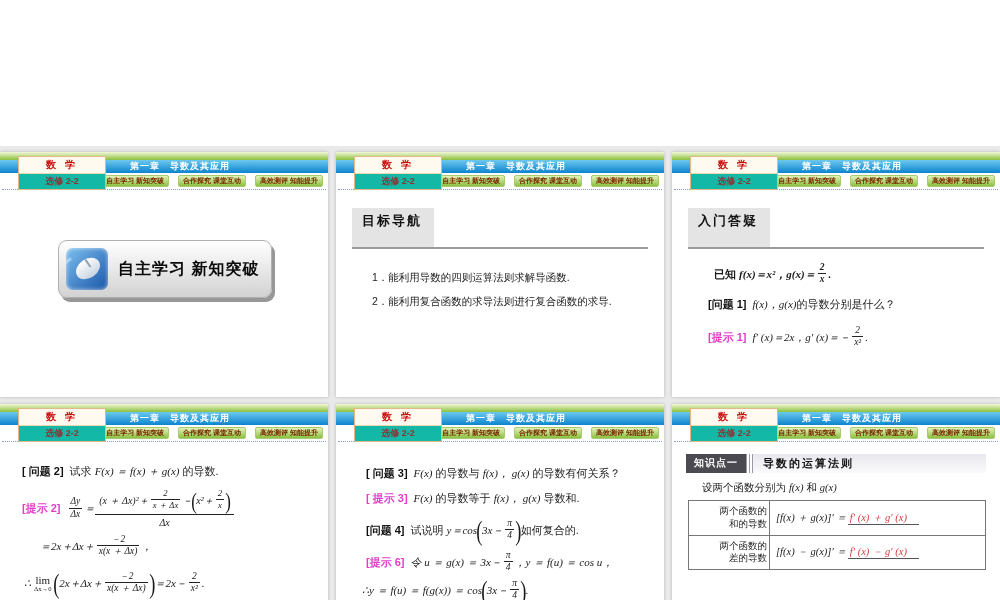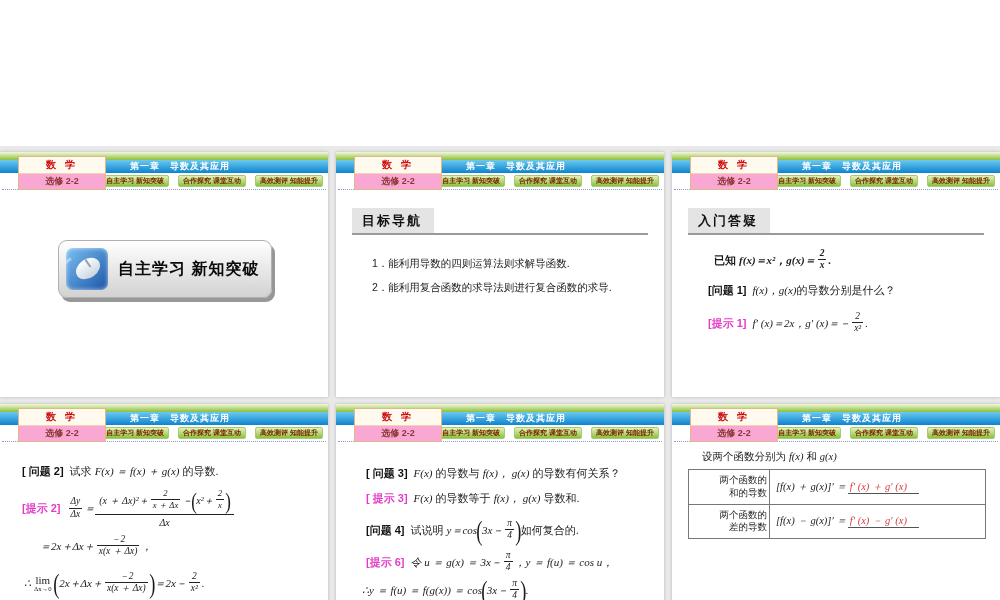--- a/index.html
+++ b/index.html
@@ -11,21 +11,21 @@
   .stage{position:absolute;left:0;top:146px;width:1000px;height:454px;background:#e9e9e9;overflow:hidden;}
   .slide{position:absolute;width:328px;height:245px;background:#fff;box-shadow:0 0 3px rgba(0,0,0,.22);overflow:hidden;}
   .p1{left:0;top:6px}.p2{left:336px;top:6px}.p3{left:672px;top:6px}
   .p4{left:0;top:258px}.p5{left:336px;top:258px}.p6{left:672px;top:258px}
 
   
   .sl-head{position:relative;height:38px;}
   .strip-green{height:8px;background:linear-gradient(#f2f8d9,#8bbf3c);}
   .bar-blue{height:13px;background:linear-gradient(#6cc8ee,#0d84cf);color:#fff;font-size:9px;font-weight:bold;
             line-height:13px;padding-left:130px;letter-spacing:1px;white-space:nowrap;}
-  .subject-box{position:absolute;left:18px;top:4px;width:86px;background:#f9a8d4;border:1px solid #e2b887;text-align:center;z-index:2;}
+  .subject-box{position:absolute;left:18px;top:4px;width:86px;background:#14b8a6;border:1px solid #e2b887;text-align:center;z-index:2;}
   .subject-top{font-size:10px;font-weight:bold;color:#cc1111;letter-spacing:3px;padding:1px 0;border-bottom:1px solid #eed6ae;background:#fffaf0;}
   .subject-bottom{font-size:9px;font-weight:bold;color:#8b3535;padding:1px 0;}
   .navbtns{position:absolute;right:5px;top:23px;display:flex;gap:9px;}
   .navbtn{background:linear-gradient(#e2f2b8,#8bc140);border:1px solid #a9ca70;border-radius:2px;
           font-size:7px;font-weight:bold;color:#7a2800;padding:1px 4px;white-space:nowrap;line-height:1.2;}
   .dotline{position:absolute;left:2px;right:2px;bottom:0;border-top:1px dotted #8a9ed0;}
 
   
   .cn{font-family:"Liberation Sans",sans-serif;font-style:normal;}
   .math{font-family:"Liberation Serif",serif;font-style:italic;}
@@ -41,21 +41,21 @@
        font-family:"Liberation Serif",serif;font-style:normal;}
   .lim .l1{display:block;font-size:100%;}
   .lim .l2{display:block;font-size:60%;}
   .bigfrac{display:inline-block;text-align:center;vertical-align:middle;line-height:1;}
   .bigfrac .bfn{display:block;padding:0 4px 2px;}
   .bigfrac .bfd{display:block;border-top:1px solid #222;padding:3px 4px 0;}
 
   
   .sec-title{margin:18px 14px 0 16px;border-bottom:2px solid #9a9a9a;width:296px;box-sizing:border-box;}
   .sec-box{display:inline-block;background:#e4e4e4;font-size:13px;font-weight:bold;color:#111;
-           letter-spacing:2px;padding:4px 12px 3px 10px;}
+           letter-spacing:2px;padding:4px 12px 17px 10px;}
 
   
   .badge{position:absolute;left:58px;top:88px;width:212px;height:56px;border-radius:9px;border:1px solid #b0b0b0;
          background:linear-gradient(#ffffff,#d2d2d2);box-shadow:3px 4px 0 rgba(125,125,125,.8);
          display:flex;align-items:center;}
   .badge-icon{width:42px;height:42px;margin-left:7px;border-radius:7px;position:relative;overflow:hidden;
               background:linear-gradient(135deg,#7cc0f0,#1a55a8);box-shadow:inset 0 0 4px rgba(255,255,255,.7);}
   .mouse-body{position:absolute;width:26px;height:19px;left:9px;top:11px;transform:rotate(-35deg);
               background:linear-gradient(#ffffff,#c9d4e0);border-radius:50%;}
   .mouse-line{position:absolute;width:1.5px;height:9px;left:21px;top:11px;transform:rotate(-35deg);background:#8fa3b5;}
@@ -258,20 +258,25 @@
       <div class="subject-box">
         <div class="subject-top">数 学</div>
         <div class="subject-bottom">选修 2-2</div>
       </div>
       <div class="navbtns">
         <span class="navbtn">自主学习 新知突破</span>
         <span class="navbtn">合作探究 课堂互动</span>
         <span class="navbtn">高效测评 知能提升</span>
       </div>
       <div class="dotline"></div>
+    </div>
+    <div class="s6-kp">
+      <span class="kp-badge">知识点一</span>
+      <span class="kp-stripes"></span>
+      <span class="kp-title">导数的运算法则</span>
     </div>
     <div class="s6-intro line">
       <span class="cn">设两个函数分别为 </span><span class="math">f(x)</span><span class="cn"> 和 </span><span class="math">g(x)</span>
     </div>
     <table class="s6-table">
       <tbody>
           <tr>
         <td class="lbl">
               <div>两个函数的</div>
               <div>和的导数</div>

